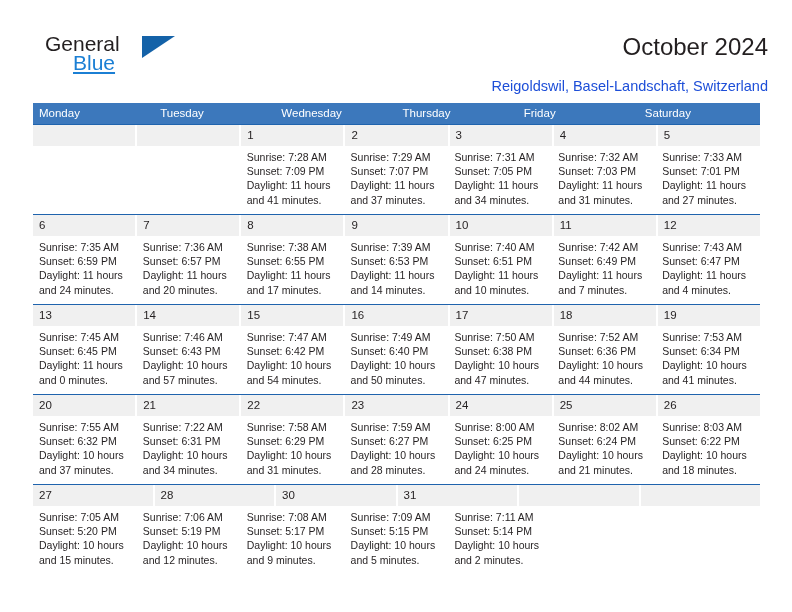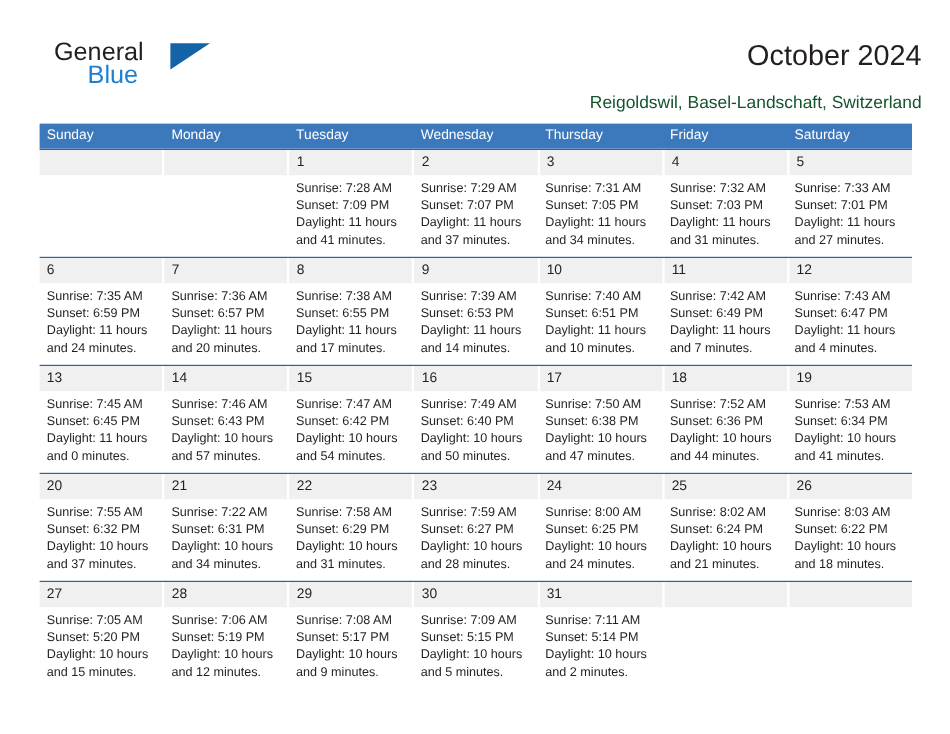--- a/index.html
+++ b/index.html
@@ -49,20 +49,21 @@
     white-space: nowrap;
   }
   .logo-line2 {
     position: absolute;
     left: 28px;
     top: 19px;
     font-size: 21px;
     color: #1b7fd4;
     line-height: 22px;
     white-space: nowrap;
+    text-decoration: underline;
   }
   .logo-flag {
     position: absolute;
     left: 97px;
     top: 3px;
     width: 0;
     height: 0;
     border-left: 33px solid #1462a8;
     border-bottom: 22px solid transparent;
   }
@@ -74,21 +75,21 @@
     font-size: 24px;
     color: #231f20;
     text-align: right;
     white-space: nowrap;
   }
   .subtitle {
     position: absolute;
     right: 36px;
     top: 78px;
     font-size: 14.5px;
-    color: #14532d;
+    color: #1d4ed8;
     text-align: left;
     white-space: nowrap;
   }
 
   
   .calendar {
     position: absolute;
     left: 33px;
     top: 103px;
     width: 727px;
@@ -170,21 +171,20 @@
       <span class="logo-line2">Blue</span>
     </div>
 
     <div class="title">October 2024</div>
     <div class="subtitle">Reigoldswil, Basel-Landschaft, Switzerland</div>
   </div>
 
   <div class="calendar">
 
     <div class="weekdays">
-      <div class="weekday">Sunday</div>
       <div class="weekday">Monday</div>
       <div class="weekday">Tuesday</div>
       <div class="weekday">Wednesday</div>
       <div class="weekday">Thursday</div>
       <div class="weekday">Friday</div>
       <div class="weekday">Saturday</div>
     </div>
 
     <div class="week">
       <div class="week-daynums">
@@ -407,21 +407,20 @@
           <div>Daylight: 10 hours</div>
           <div>and 18 minutes.</div>
         </div>
       </div>
     </div>
 
     <div class="week">
       <div class="week-daynums">
         <div class="daycell-num">27</div>
         <div class="daycell-num">28</div>
-        <div class="daycell-num">29</div>
         <div class="daycell-num">30</div>
         <div class="daycell-num">31</div>
         <div class="daycell-num empty"></div>
         <div class="daycell-num empty"></div>
       </div>
       <div class="week-body">
         <div class="daycell-info">
           <div>Sunrise: 7:05 AM</div>
           <div>Sunset: 5:20 PM</div>
           <div>Daylight: 10 hours</div>

